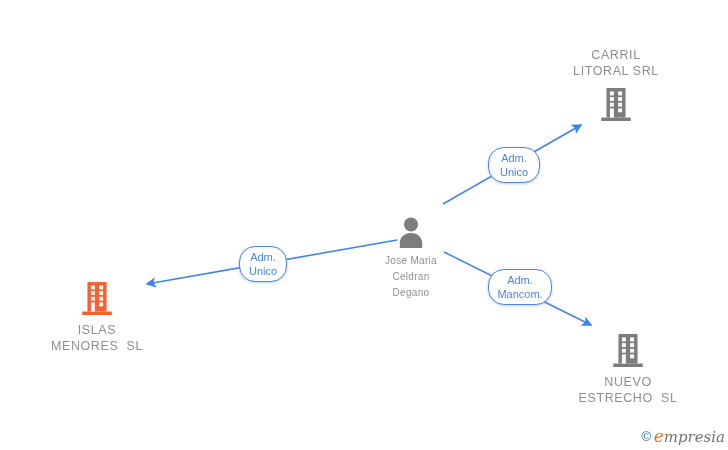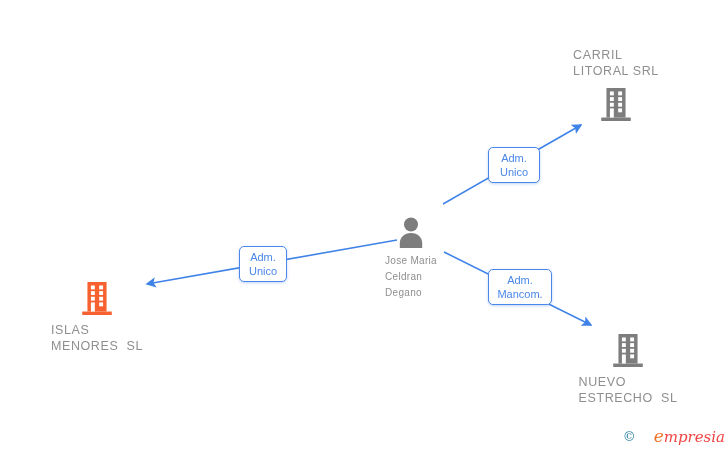--- a/index.html
+++ b/index.html
@@ -3,38 +3,38 @@
 <meta charset="utf-8">
 <style>
   html,body{margin:0;padding:0;background:#fff;}
   #stage{
     position:relative;width:728px;height:450px;background:#fff;overflow:hidden;
     font-family:"Liberation Sans","DejaVu Sans",sans-serif;
   }
   #edges{position:absolute;left:0;top:0;width:728px;height:450px;}
   .node{position:absolute;display:flex;flex-direction:column;align-items:center;cursor:pointer;}
   .node-label{
-    white-space:pre-wrap;text-align:left;color:#8f8f8f;
+    white-space:pre-wrap;text-align:center;color:#8f8f8f;
     font-size:12.5px;line-height:16px;letter-spacing:0.6px;
   }
   .company .node-label{margin-top:7px;}
   .company.label-top .node-label{margin-top:0;margin-bottom:9px;}
   .person .node-label{margin-top:5px;letter-spacing:0.3px;font-size:10px;}
   .edge-label{
     position:absolute;display:flex;align-items:center;justify-content:center;
-    background:#fff;border:1.5px solid #4a87e8;border-radius:5px;
+    background:#fff;border:1.5px solid #4a87e8;border-radius:16px;
     box-shadow:0 1px 3px rgba(74,135,232,0.35);
     color:#4a87e8;font-size:11px;line-height:14px;text-align:center;white-space:pre-wrap;
   }
   #logo{
     position:absolute;right:3px;bottom:4px;font-family:"DejaVu Serif","Liberation Serif",serif;
     font-size:15px;font-style:italic;cursor:pointer;
   }
   #logo .copy{color:#2d7f9d;font-style:normal;font-size:13px;vertical-align:1px;}
-  #logo .brand{display:inline-block;color:#ef4444;margin-left:18px;}
+  #logo .brand{display:inline-block;color:#737373;margin-left:1px;}
   #logo .brand::first-letter{color:#ee7226;font-size:17px;}
 </style>
 </head>
 <body>
 
 <div id="stage">
 
   <svg id="edges" viewBox="0 0 728 450">
     <defs>
       <marker id="arrow" viewBox="0 0 10 10" refX="8.5" refY="5" markerWidth="6.5" markerHeight="6.5" orient="auto">

